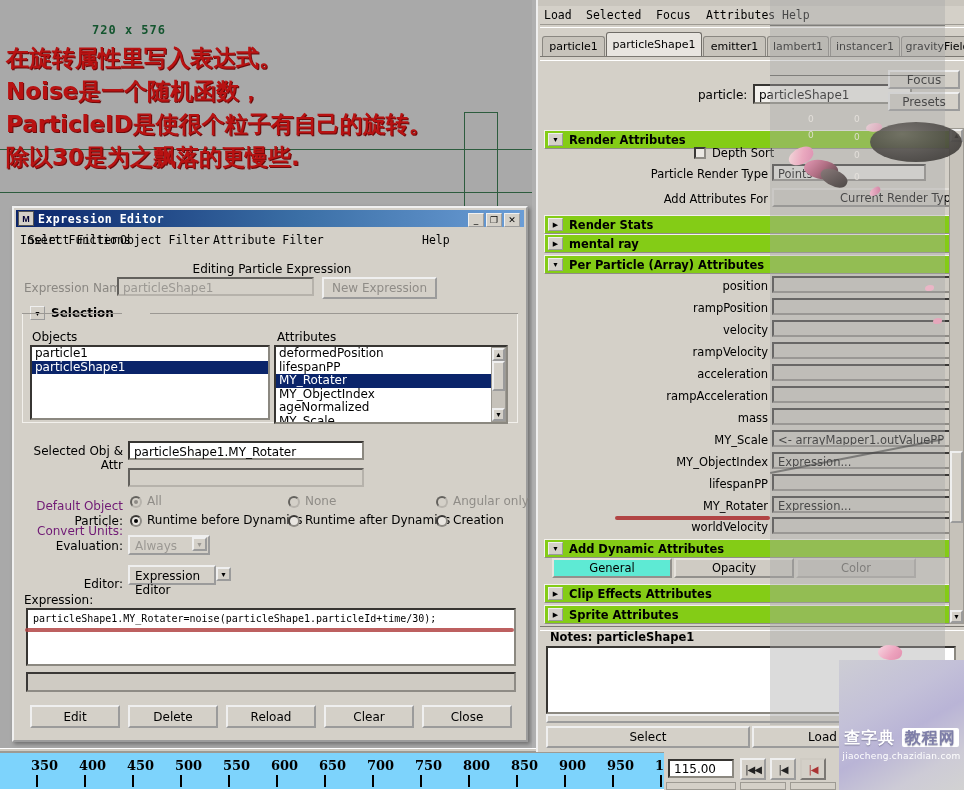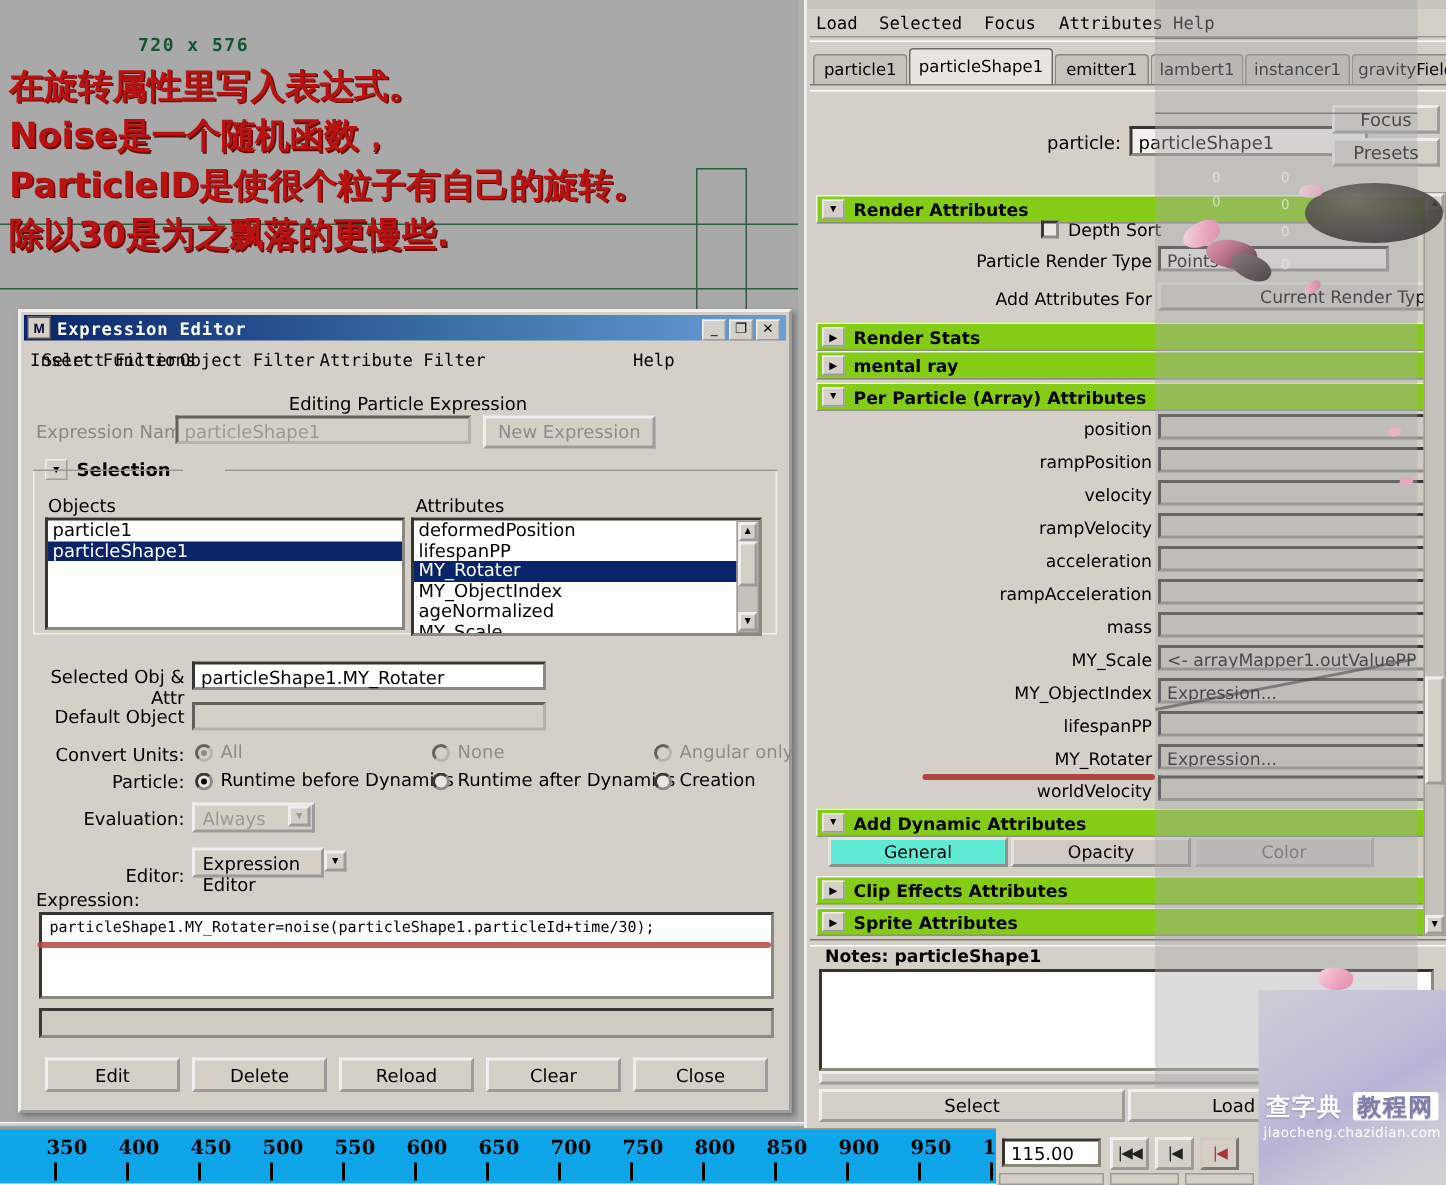--- a/index.html
+++ b/index.html
@@ -14,21 +14,21 @@
           font-size:12px;font-weight:bold;letter-spacing:1px;}
   .vline{position:absolute;background:#2d5c3e;}
   #cn-text{position:absolute;left:6px;top:42px;width:526px;color:#b81212;
            font-family:"DejaVu Sans",sans-serif;font-weight:bold;font-size:23px;line-height:33px;
            text-shadow:1px 1px 0 #6b0a0a;}
   #cn-text div{white-space:nowrap;}
 
   
   #timeline{position:absolute;left:0;top:748px;width:664px;height:42px;background:#d4d0c8;
             border-top:1px solid #fff;}
-  #tl-track{position:absolute;left:0;top:2px;width:664px;height:36px;background:#0ea5e9;
+  #tl-track{position:absolute;left:0;top:2px;width:664px;height:36px;background:#7dd3fc;
             border-top:2px solid #9d9a93;border-bottom:1px solid #fff;}
   .tick-label{position:absolute;top:5px;font-family:"DejaVu Serif",serif;font-weight:bold;font-size:13px;color:#000;}
   .tick-mark{position:absolute;top:22px;width:2px;height:12px;background:#000;}
   #tl-scroll{position:absolute;left:0;top:0;width:664px;height:8px;background:#cfcbc3;border-bottom:1px solid #9d9a93;}
   #tl-scroll-thumb{position:absolute;right:2px;top:1px;width:12px;height:6px;background:#d4d0c8;border:1px solid #7b7872;}
 
   
   #transport{position:absolute;left:664px;top:755px;width:175px;height:30px;}
   #time-field{position:absolute;left:4px;top:4px;width:66px;height:19px;background:#fff;border:2px inset #8b8880;
               font-family:"DejaVu Sans",sans-serif;font-size:12px;padding:1px 0 0 4px;box-sizing:border-box;color:#000;}
@@ -154,21 +154,21 @@
   #sel-gbox-t1{position:absolute;left:22px;top:313px;width:100px;height:1px;background:#9b9893;}
   #sel-gbox-t2{position:absolute;left:150px;top:313px;width:368px;height:1px;background:#9b9893;}
 
   .lb-cap{position:absolute;font-family:"DejaVu Sans",sans-serif;font-size:12px;color:#000;}
   .listbox{position:absolute;background:#fff;border:2px inset #8b8880;box-sizing:border-box;overflow:hidden;}
   .li{font-family:"DejaVu Sans",sans-serif;font-size:12px;color:#000;padding:0 0 0 3px;line-height:13.5px;height:13.5px;white-space:nowrap;}
   .li.sel{background:#0a246a;color:#fff;}
   .lb-scroll{position:absolute;width:15px;background:#c6c2ba;border:1px solid #9d9a93;box-sizing:border-box;}
 
   .form-lbl{position:absolute;text-align:right;font-family:"DejaVu Sans",sans-serif;font-size:12px;color:#000;}
-  .form-lbl.dim{color:#000000;}
+  .form-lbl.dim{color:#701a75;margin-top:28px;}
   .txtfield{position:absolute;height:19px;background:#fff;border:2px inset #8b8880;box-sizing:border-box;
       padding:2px 0 0 4px;font-family:"DejaVu Sans",sans-serif;font-size:12px;color:#000;}
   .txtfield.dim{background:#d4d0c8;border-color:#b6b2ab;color:#9b9893;}
   .radio{position:absolute;width:12px;height:12px;border-radius:50%;background:#e9e6e1;border:2px inset #8e8b85;box-sizing:border-box;}
   .radio .dot{position:absolute;left:2px;top:2px;width:4px;height:4px;border-radius:50%;background:#000;}
   .radio.dim{background:#d4d0c8;border-color:#b8b4ad;}
   .radio.dim .dot{background:#8f8c87;}
   .rlabel{position:absolute;font-family:"DejaVu Sans",sans-serif;font-size:12px;color:#000;}
   .rlabel.dim{color:#8f8c87;}
   .combo{position:absolute;height:20px;background:#d4d0c8;border:2px outset #efefef;box-sizing:border-box;

